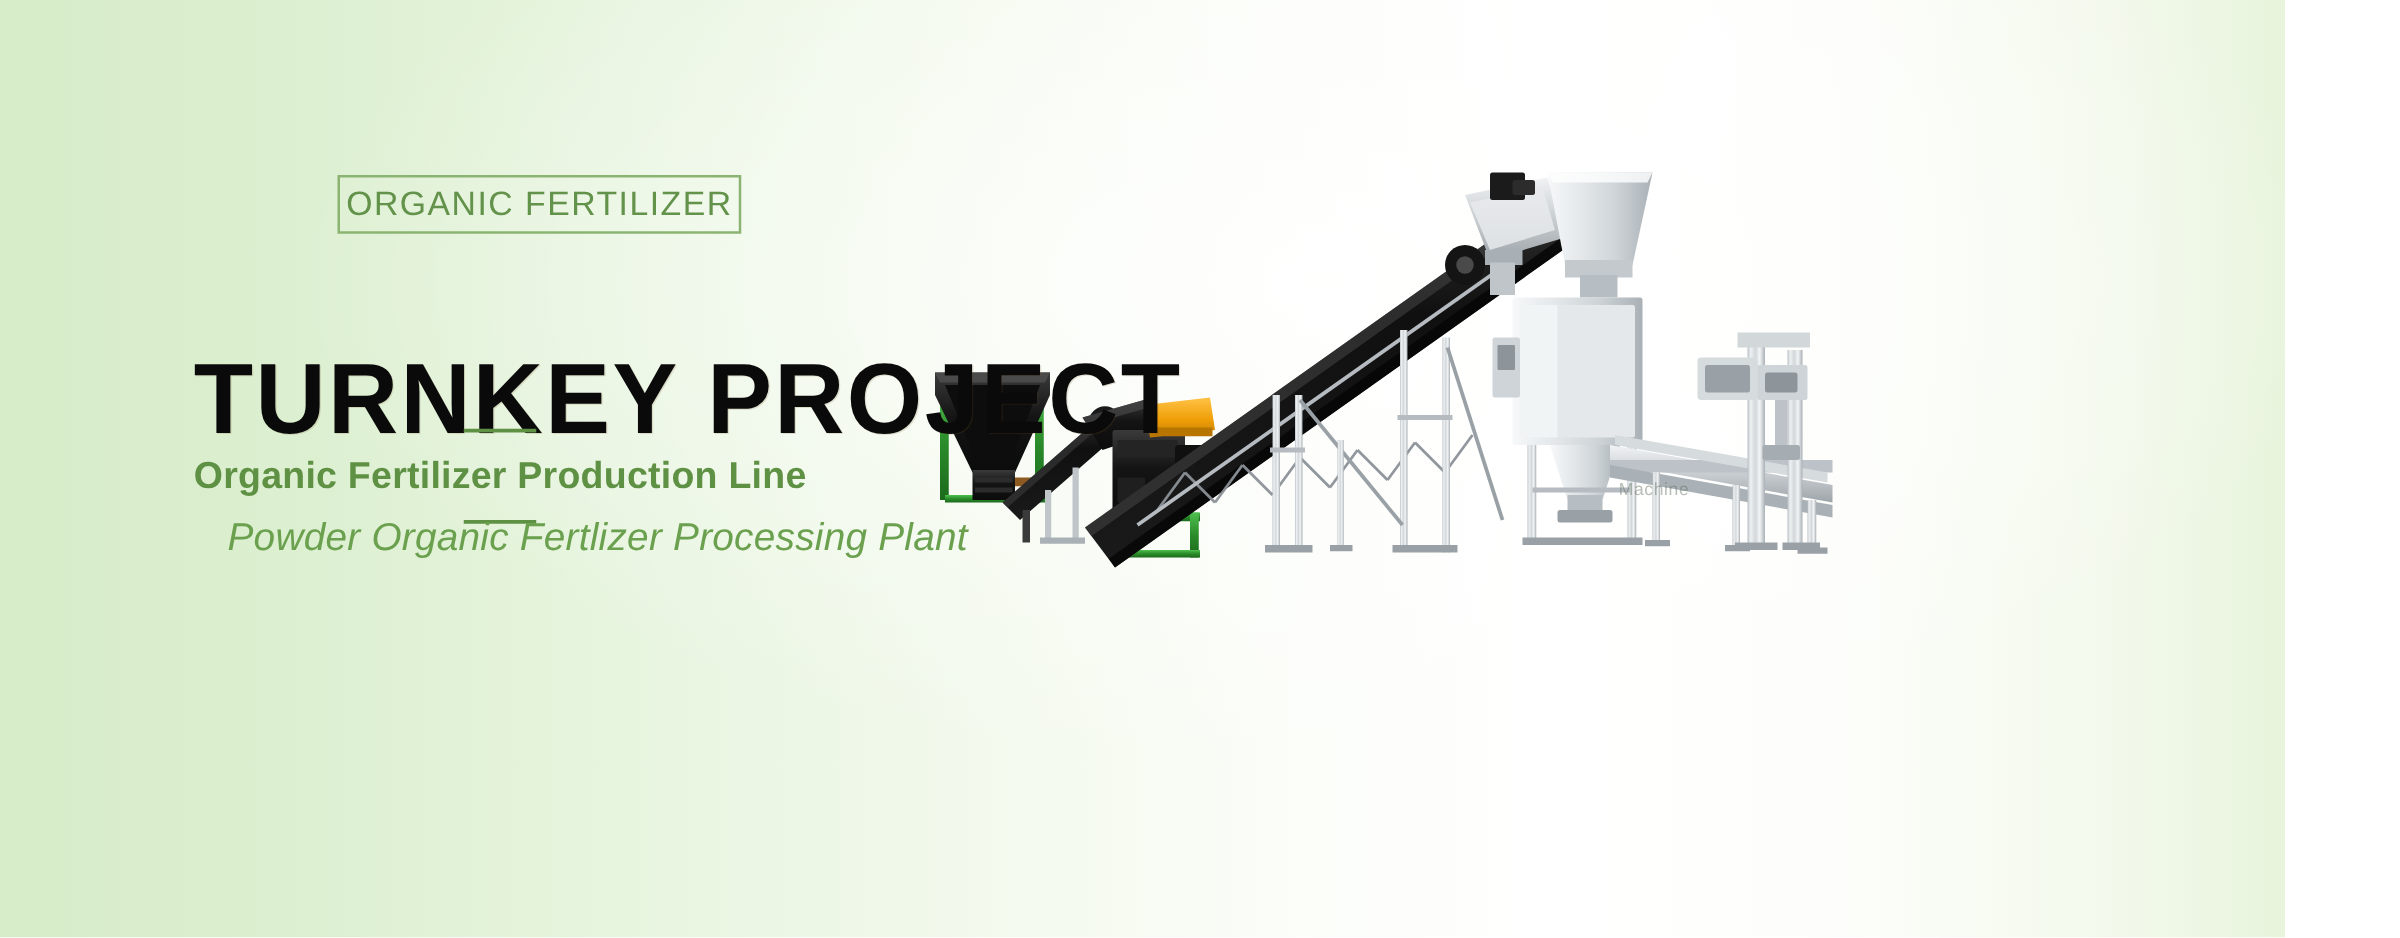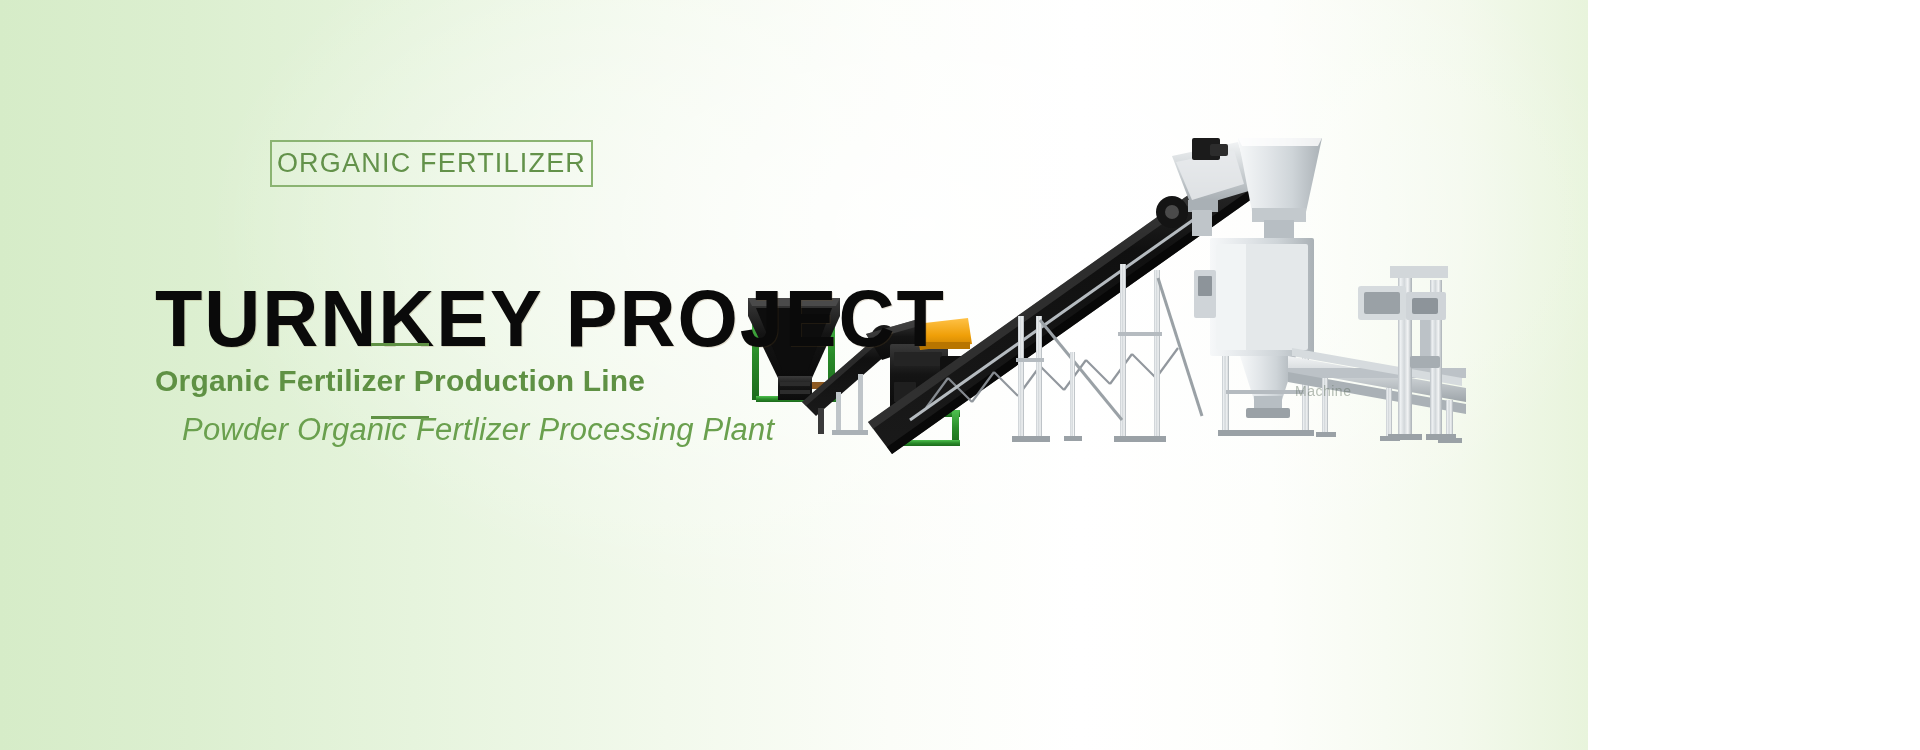--- a/index.html
+++ b/index.html
@@ -2,21 +2,21 @@
 <html><head>
 <meta charset="utf-8">
 <style>
   html, body {
     margin: 0;
     padding: 0;
     background: #ffffff;
   }
   #banner {
     position: relative;
-    width: 1588px;
+    width: 1828px;
     height: 750px;
     overflow: hidden;
     font-family: "Liberation Sans", sans-serif;
     background:
       linear-gradient(90deg,
         #d6ecc8 0%,
         #dcefd0 12%,
         #e6f4dd 26%,
         #f2f9ec 42%,
         #fbfdf8 56%,

